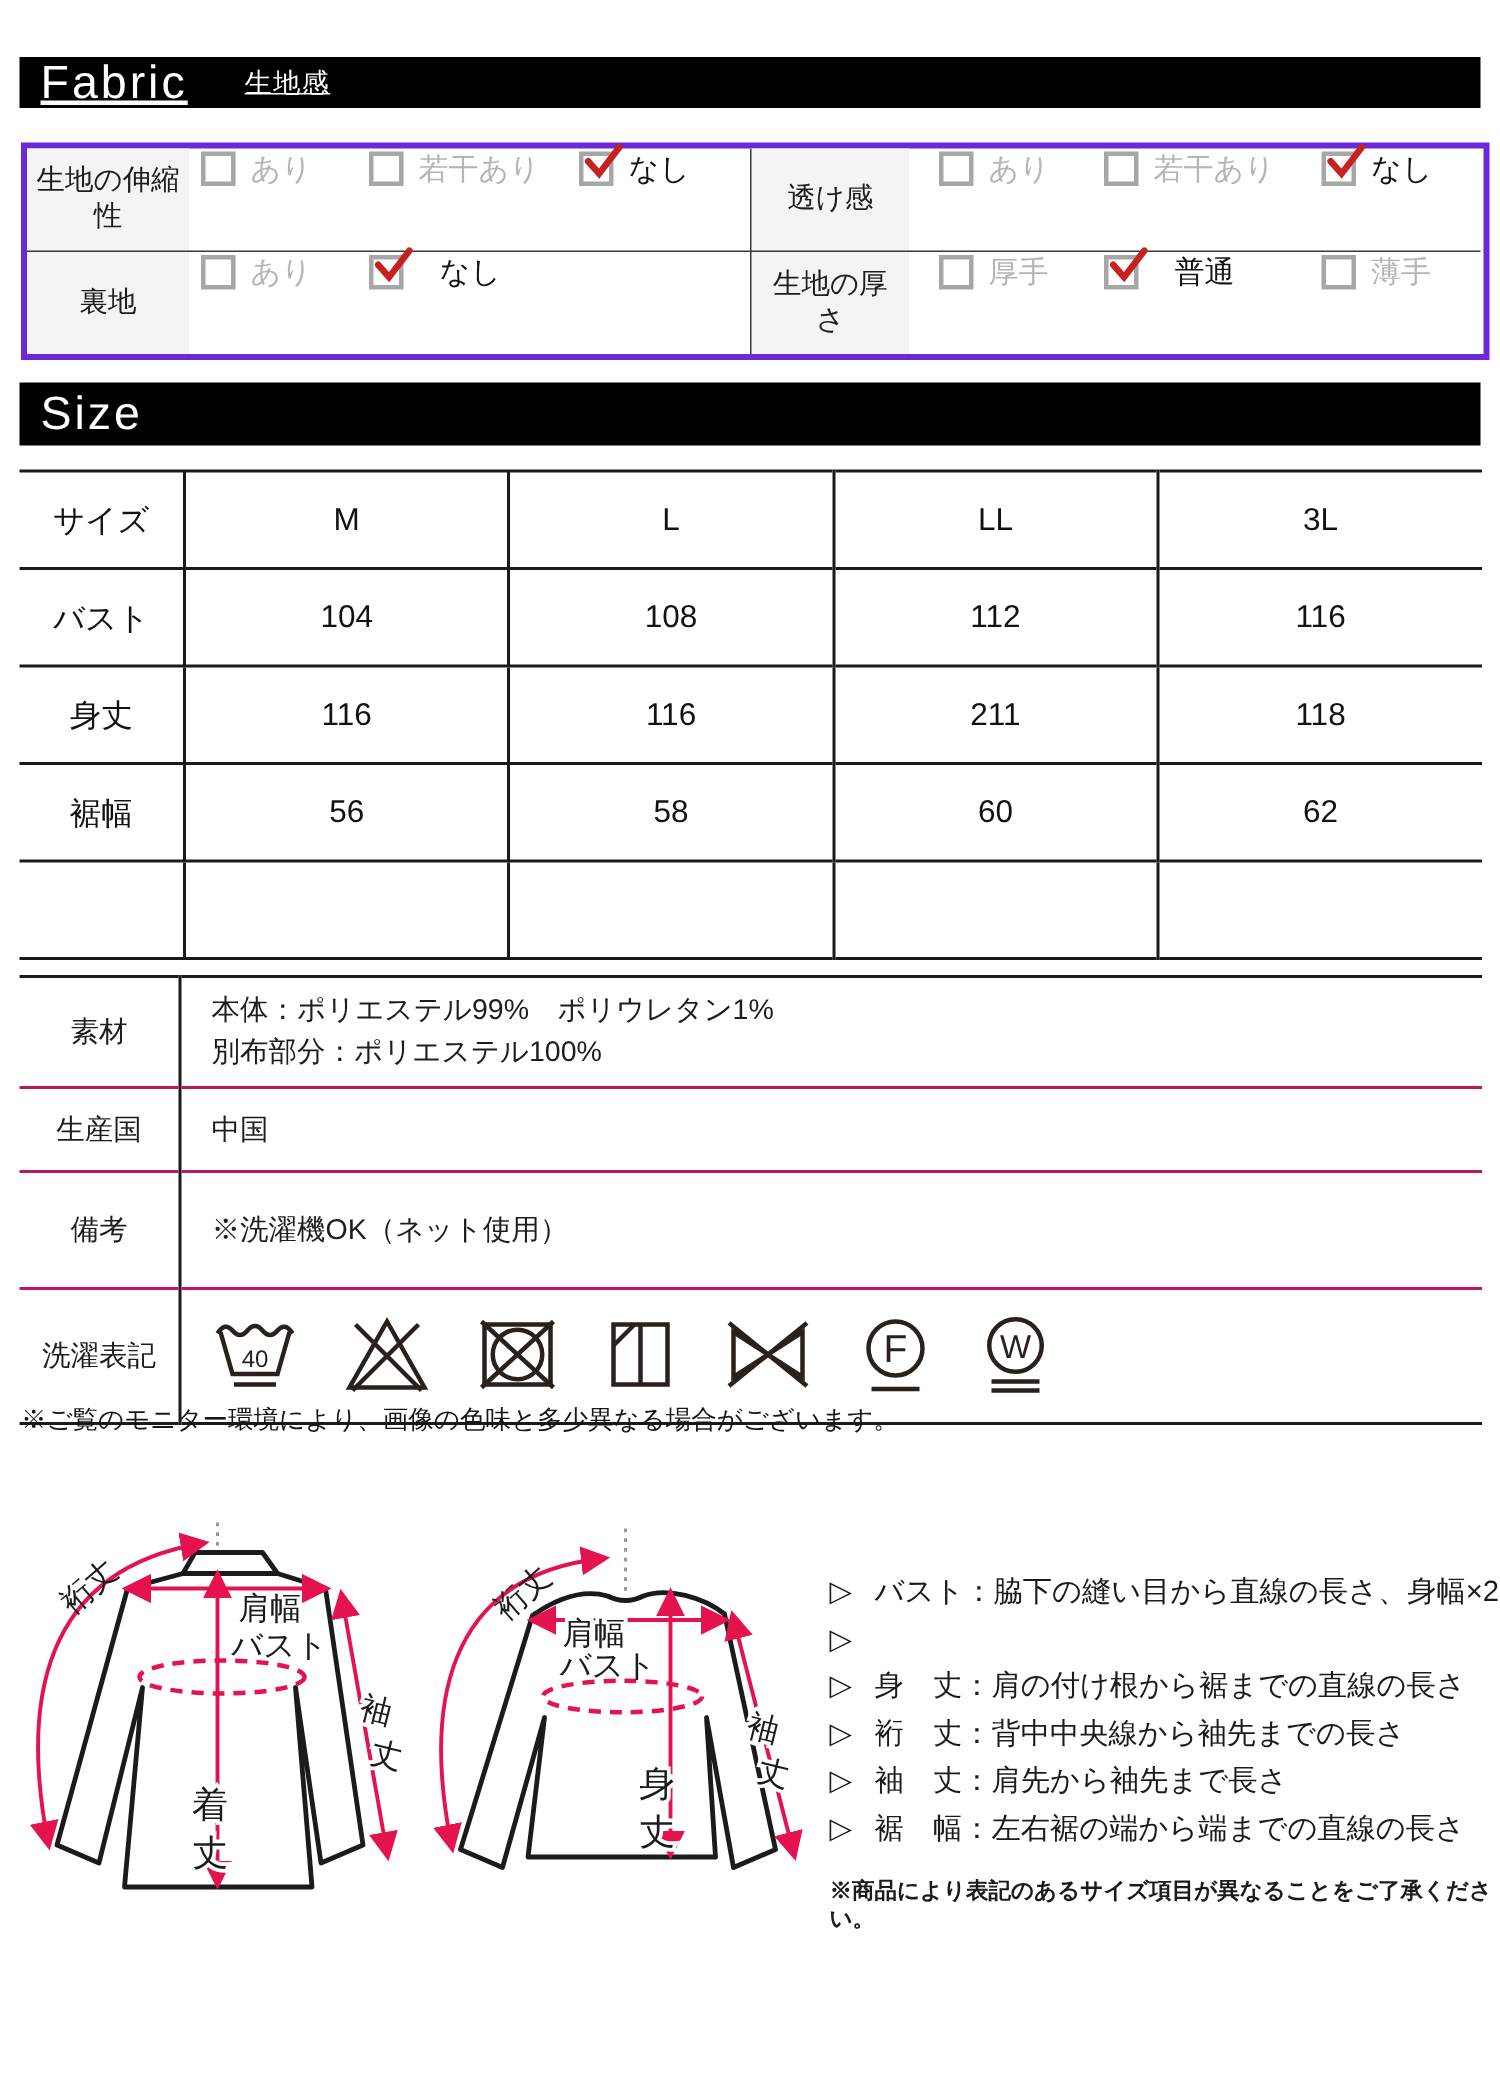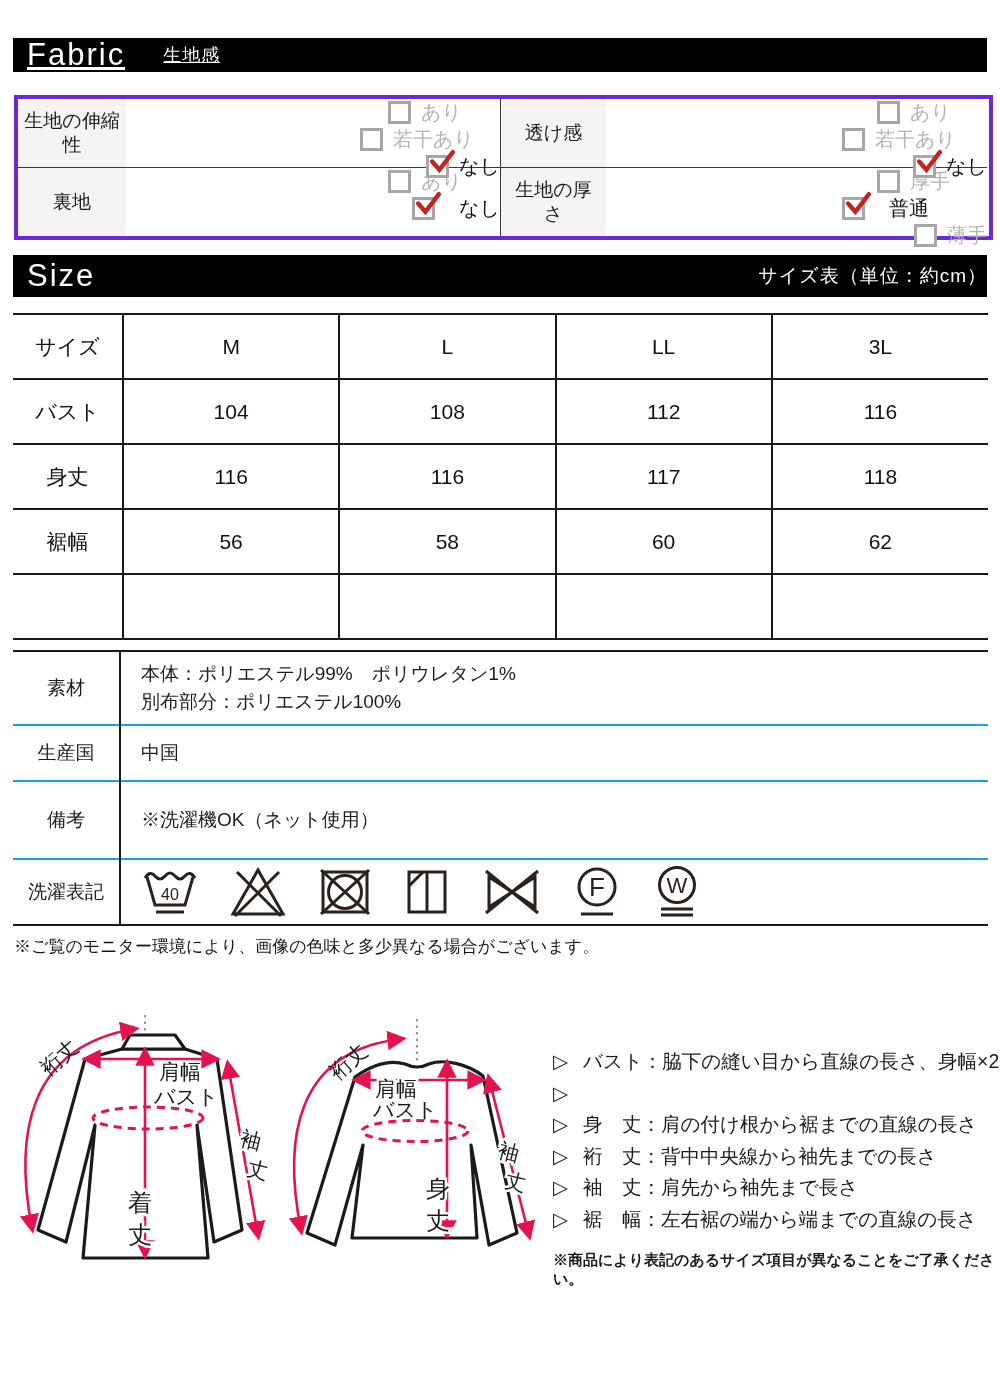--- a/index.html
+++ b/index.html
@@ -16,21 +16,21 @@
   .bar-size .ja{margin-left:30px;font-size:19px;}
 
   
   .fab{position:absolute;left:14px;top:95px;width:971px;height:137px;
        border:4px solid #6d28d9;display:grid;
        grid-template-columns:108px 374px 106px 381px;grid-template-rows:69px 68px;}
   .fab-label{background:#f4f4f4;display:flex;align-items:center;justify-content:center;
        text-align:center;font-size:19px;line-height:24px;padding:0 6px;color:#1d1d1d;}
   .fab-label.mid{border-left:1px solid #3a3a3a;}
   .fab .r1{border-bottom:1px solid #3a3a3a;}
-  .fab-opts{display:flex;align-items:flex-end;flex-direction:column;}
+  .fab-opts{display:flex;align-items:flex-start;}
   .fab-opts.padL{padding-left:8px;}
   .fab-opts.padR{padding-left:20px;}
   .opt{display:flex;align-items:center;}
   .opt.w1{width:112px;}
   .opt.w2{width:140px;}
   .opt.w3{width:110px;}
   .opt.w4{width:145px;}
   .cb{position:relative;width:17px;height:17px;border:3px solid #a7a7a7;background:#fff;
       flex:0 0 auto;}
   .ck{position:absolute;left:0px;top:-9px;width:27px;height:26px;overflow:visible;}
@@ -44,25 +44,25 @@
       table-layout:fixed;border-top:2px solid #1a1a1a;border-bottom:2px solid #1a1a1a;}
   table.siz td{height:63px;text-align:center;vertical-align:middle;font-size:21px;
       color:#121212;padding:0;}
   table.siz tr+tr td{border-top:2px solid #1a1a1a;}
   table.siz td+td{border-left:2px solid #1a1a1a;}
 
   
   table.det{position:absolute;left:13px;top:650px;width:975px;border-collapse:collapse;
       table-layout:fixed;border-top:2px solid #1a1a1a;border-bottom:2px solid #1a1a1a;}
   table.det td{padding:0;vertical-align:middle;}
-  table.det tr+tr td{border-top:2px solid #0ea5e9;}
+  table.det tr+tr td{border-top:2px solid #be185d;}
   table.det td.lab{text-align:center;font-size:19px;color:#1d1d1d;}
   table.det td.val{border-left:2px solid #1a1a1a;padding-left:20px;font-size:19px;color:#1d1d1d;}
   .mat-line{line-height:28px;}
-  .care-row{display:flex;align-items:center;gap:29px;padding:4px 0;}
+  .care-row{display:flex;align-items:flex-start;gap:29px;padding:16px 0;}
   .care-ic{display:block;}
   .care-ic path,.care-ic rect,.care-ic circle,.care-ic line{fill:none;stroke:#2a211c;
       stroke-width:3;stroke-linecap:butt;}
   .care-ic text{fill:#2a211c;stroke:none;font-family:"Liberation Sans",sans-serif;}
 
   
   .notes{position:absolute;left:14px;top:933px;font-size:17px;line-height:28px;color:#161616;}
 
   
   .gsvg{position:absolute;overflow:visible;}
@@ -163,21 +163,20 @@
       </div>
       <div class="opt">
         <span class="cb"></span>
         <span class="ol off">薄手</span>
       </div>
     </div>
   </div>
 
   <div class="bar bar-size">
     <span class="en">Size</span>
-    <span class="ja">サイズ表（単位：約cm）</span>
   </div>
 
   <table class="siz">
     <colgroup>
         <col style="width:110px">
         <col>
         <col>
         <col>
         <col>
       </colgroup>
@@ -193,21 +192,21 @@
       <td>バスト</td>
       <td>104</td>
       <td>108</td>
       <td>112</td>
       <td>116</td>
     </tr>
     <tr>
       <td>身丈</td>
       <td>116</td>
       <td>116</td>
-      <td>117</td>
+      <td>211</td>
       <td>118</td>
     </tr>
     <tr>
       <td>裾幅</td>
       <td>56</td>
       <td>58</td>
       <td>60</td>
       <td>62</td>
     </tr>
     <tr>

